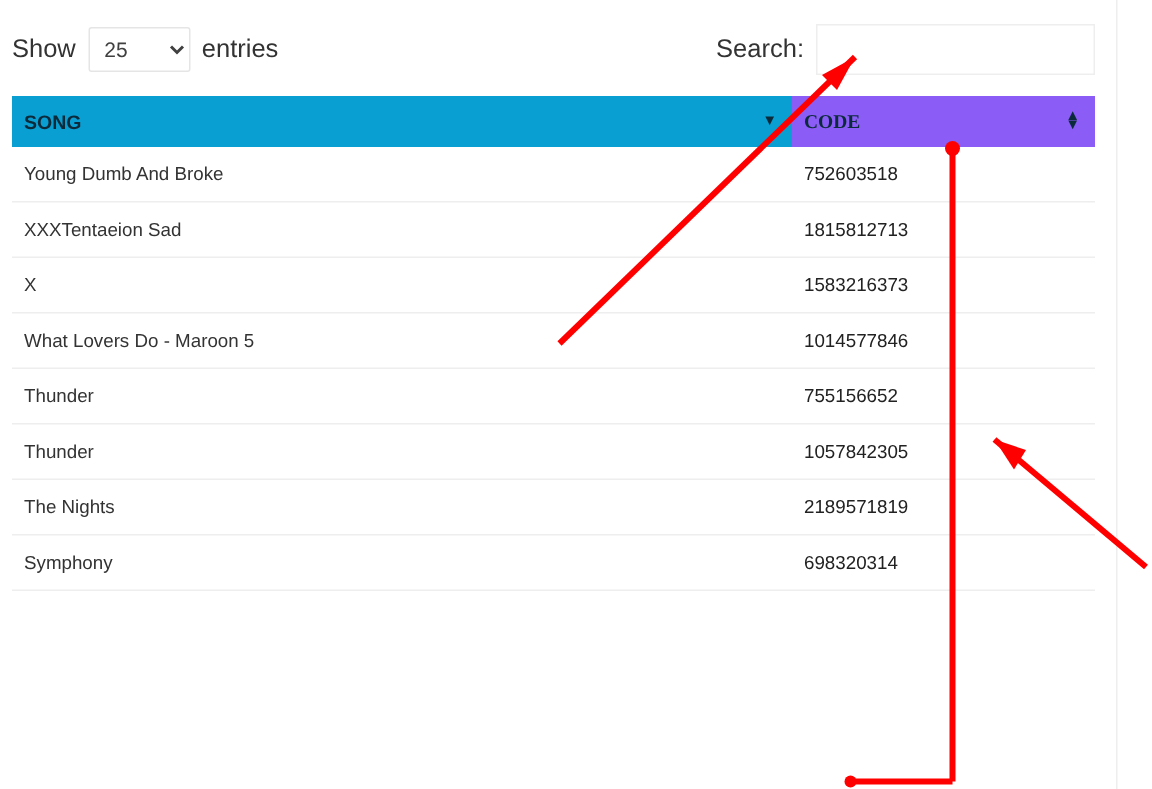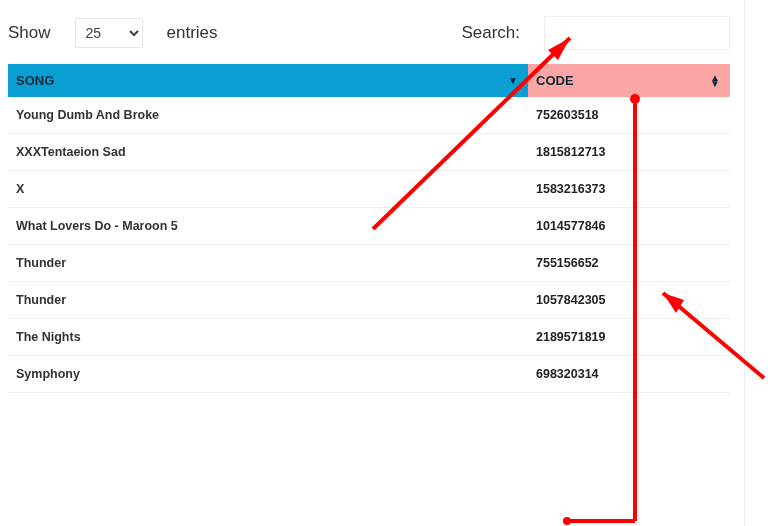--- a/index.html
+++ b/index.html
@@ -19,21 +19,21 @@
     display: flex;
     justify-content: space-between;
     align-items: center;
     padding: 6px 0 14px 0;
     font-size: 17px;
     color: #333;
   }
   .show-block, .search-block {
     display: flex;
     align-items: center;
-    gap: 24px;
+    gap: 8px;
   }
   .entries-select {
     width: 68px;
     height: 30px;
     border: 1px solid #e5e5e5;
     background: #fff;
     color: #404040;
     font-size: 14px;
     padding: 0 6px;
     border-radius: 2px;
@@ -57,40 +57,40 @@
     font-weight: 700;
     color: #0b2a3a;
     padding: 9px 8px;
     position: relative;
   }
   thead th.col-song {
     background: #0a9fd3;
     width: 520px;
   }
   thead th.col-code {
-    background: #fca5a5;
+    background: #8b5cf6;
+    font-family: Liberation Serif, serif;
   }
   .sort-icon {
     position: absolute;
     right: 10px;
     top: 50%;
     transform: translateY(-50%);
     font-size: 10px;
     line-height: 6px;
     color: #0b2a3a;
     display: flex;
     flex-direction: column;
     align-items: center;
   }
   tbody td {
     font-size: 12.5px;
     color: #333;
     padding: 11px 8px;
     border-bottom: 1px solid #eee;
-    font-weight: bold;
   }
   tbody td.code-cell { color: #222; margin-top: 48px; }
   tbody tr { background: #fff; }
   .right-edge {
     position: absolute;
     top: 0;
     right: 0;
     bottom: 0;
     width: 24px;
     border-left: 1px solid #eee;

